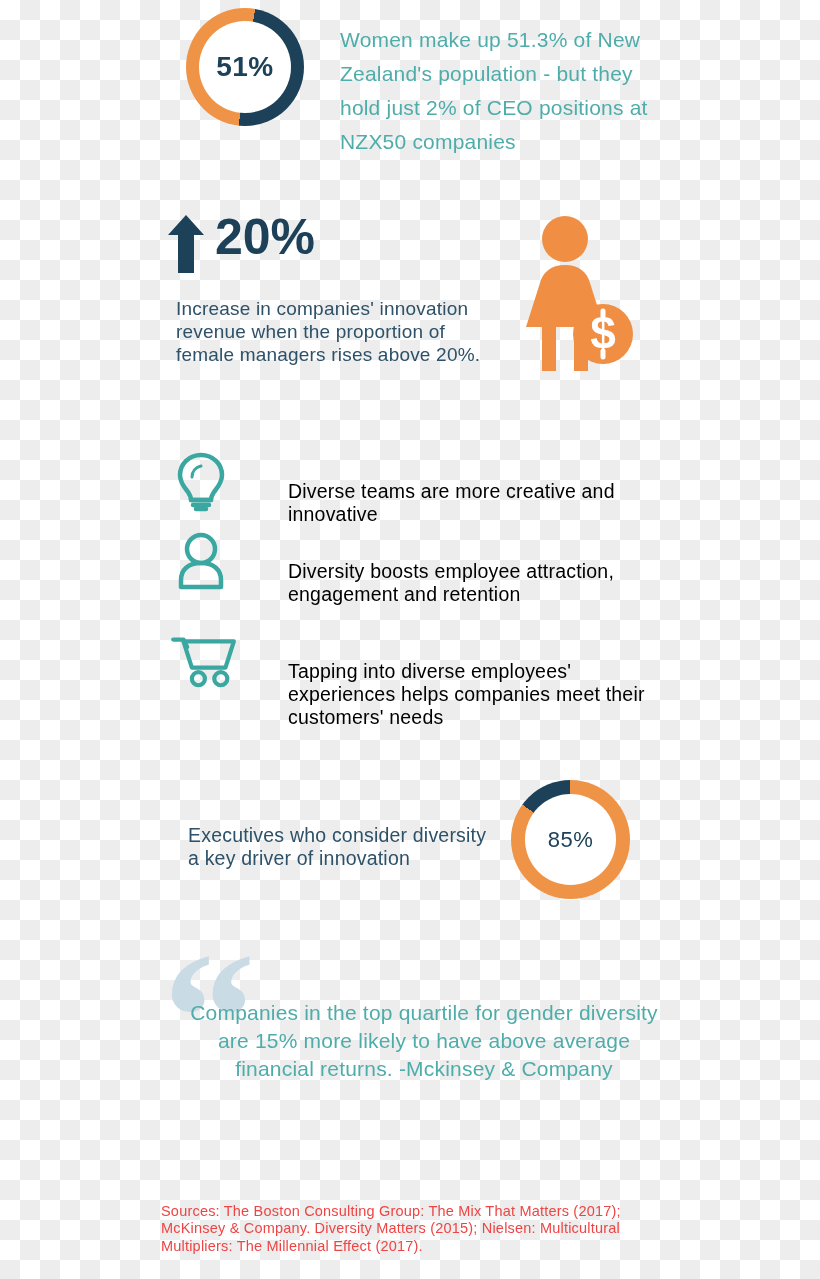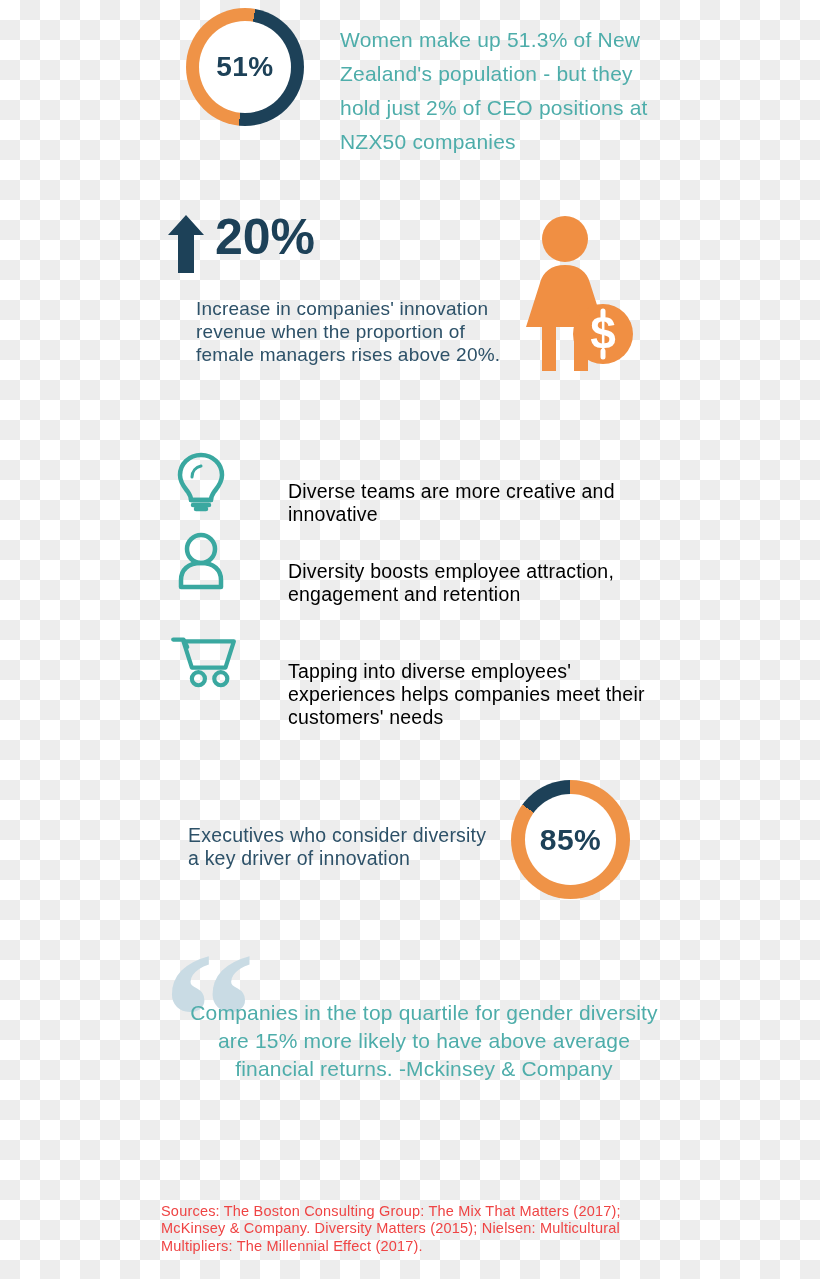--- a/index.html
+++ b/index.html
@@ -103,21 +103,20 @@
   }
   .text-20 {
     position: absolute;
     left: 176px;
     top: 78px;
     width: 330px;
     color: #2d5168;
     font-size: 19px;
     line-height: 23px;
     letter-spacing: 0.2px;
-    margin-left: 20px;
   }
   .woman-icon {
     position: absolute;
     left: 518px;
     top: 15px;
     width: 115px;
     height: 160px;
   }
 
   
@@ -194,22 +193,22 @@
     position: absolute;
     left: 14px; top: 14px;
     width: 91px; height: 91px;
     border-radius: 50%;
     background: #ffffff;
   }
   .donut85 .donut-label {
     position: relative;
     z-index: 2;
     color: #1d4158;
-    font-size: 30px;
-    font-weight: bold;
+    font-size: 22px;
+    font-weight: normal;
     letter-spacing: 0.5px;
     text-align: right;
   }
 
   
   .sec-quote {
     position: absolute;
     left: 0;
     top: 955px;
     width: 820px;

